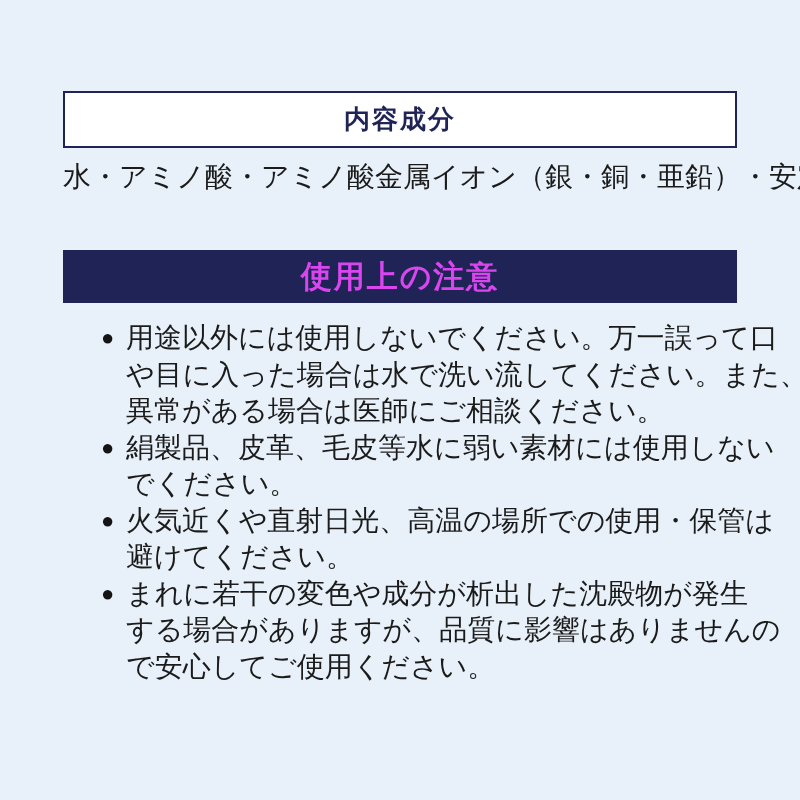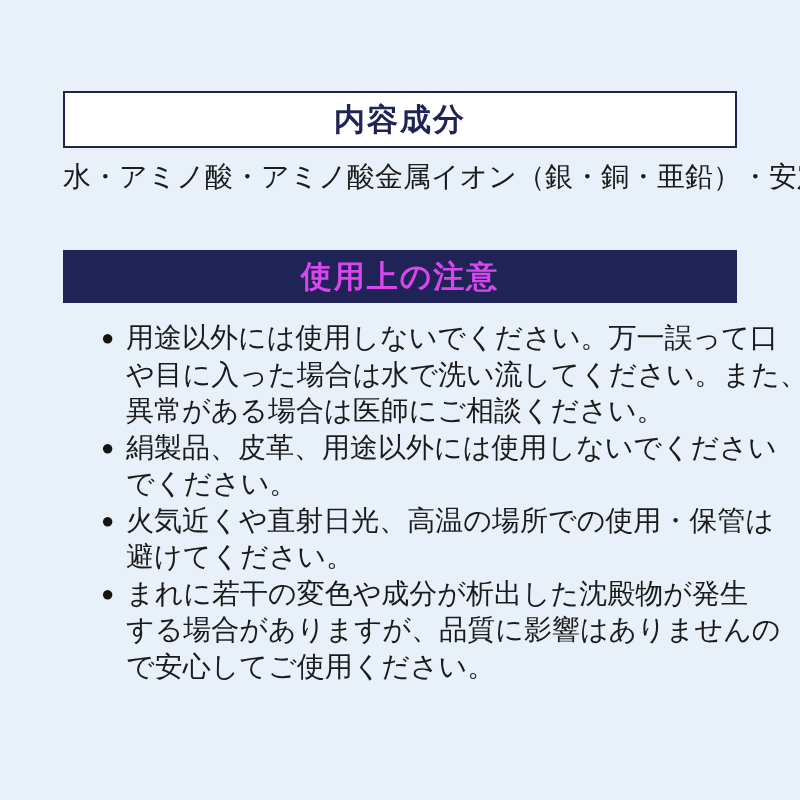--- a/index.html
+++ b/index.html
@@ -22,21 +22,21 @@
   .ingredients-header-box {
     position: absolute;
     left: 63px; top: 91px;
     width: 674px; height: 57px;
     background: #ffffff;
     border: 2px solid var(--navy-color);
     display: flex; align-items: center; justify-content: center;
   }
   .ingredients-header-box .header-text {
     color: var(--navy-color);
-    font-size: 31px;
+    font-size: 26px;
     font-weight: bold;
     letter-spacing: 2px;
   }
   .ingredients-content {
     position: absolute;
     left: 63px; top: 158px;
     width: 674px;
     text-align: center;
     font-size: 28px;
     font-weight: 500;
@@ -99,21 +99,21 @@
 
     <div class="precaution-item">
       <span class="bullet-icon">●</span>
       <span class="precaution-text">用途以外には使用しないでください。万一誤って口
 や目に入った場合は水で洗い流してください。また、
 異常がある場合は医師にご相談ください。</span>
     </div>
 
     <div class="precaution-item">
       <span class="bullet-icon">●</span>
-      <span class="precaution-text">絹製品、皮革、用途以外には使用しないでください
+      <span class="precaution-text">絹製品、皮革、毛皮等水に弱い素材には使用しない
 でください。</span>
     </div>
 
     <div class="precaution-item">
       <span class="bullet-icon">●</span>
       <span class="precaution-text">火気近くや直射日光、高温の場所での使用・保管は
 避けてください。</span>
     </div>
 
     <div class="precaution-item">

